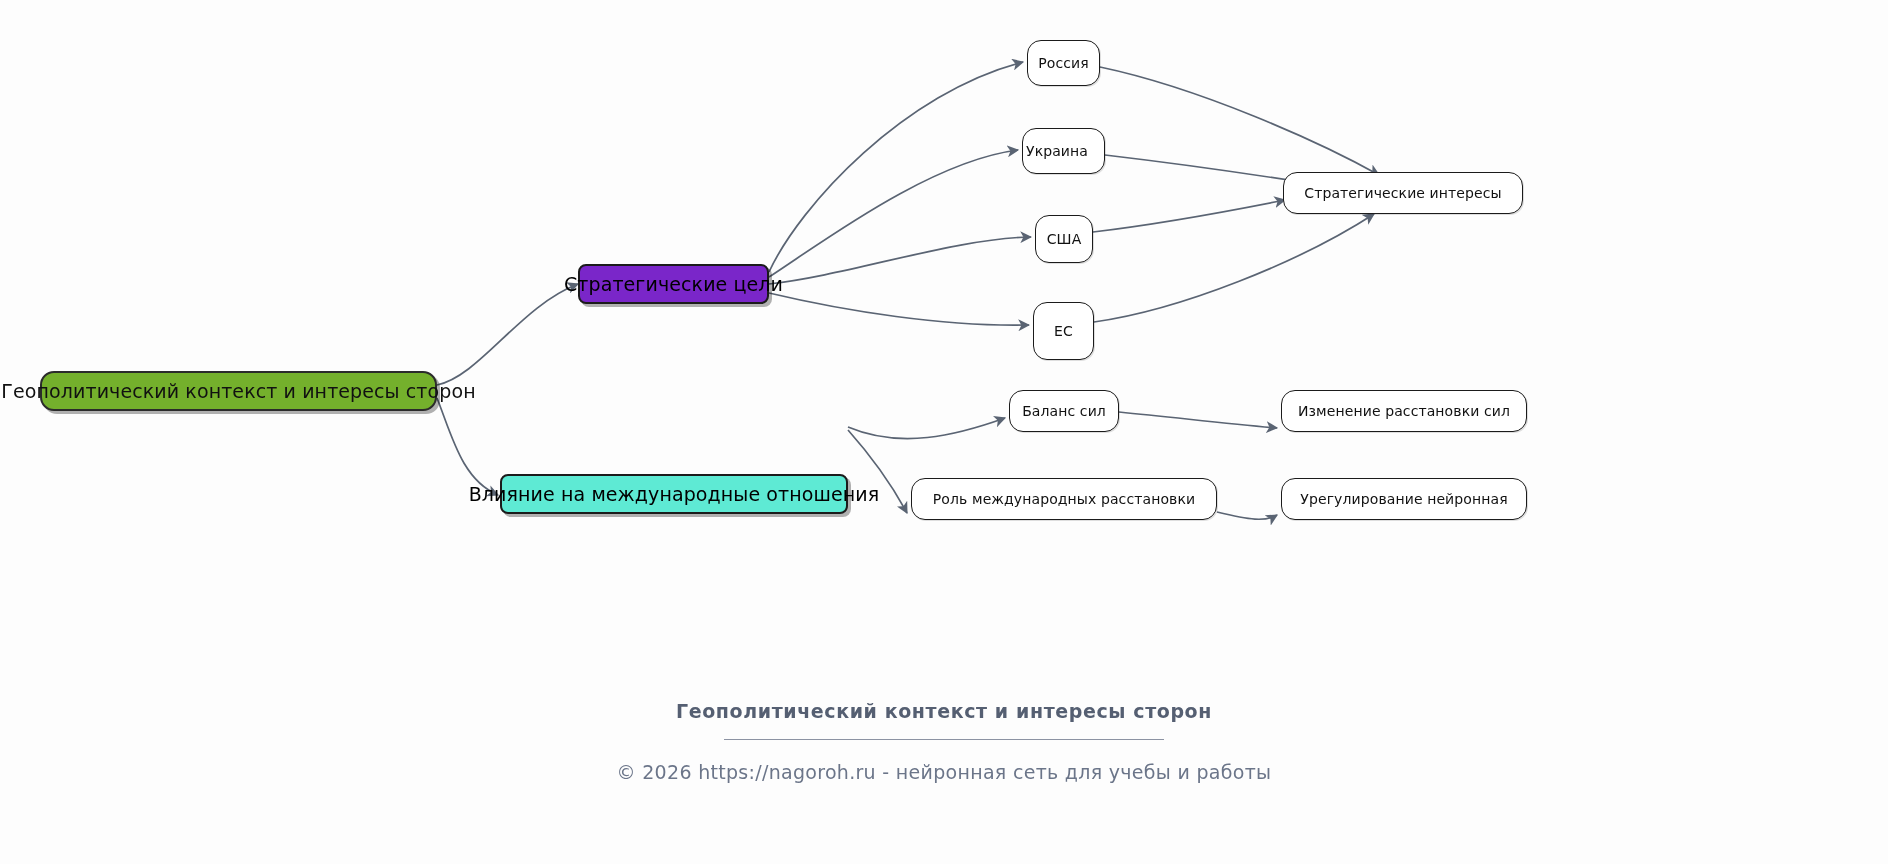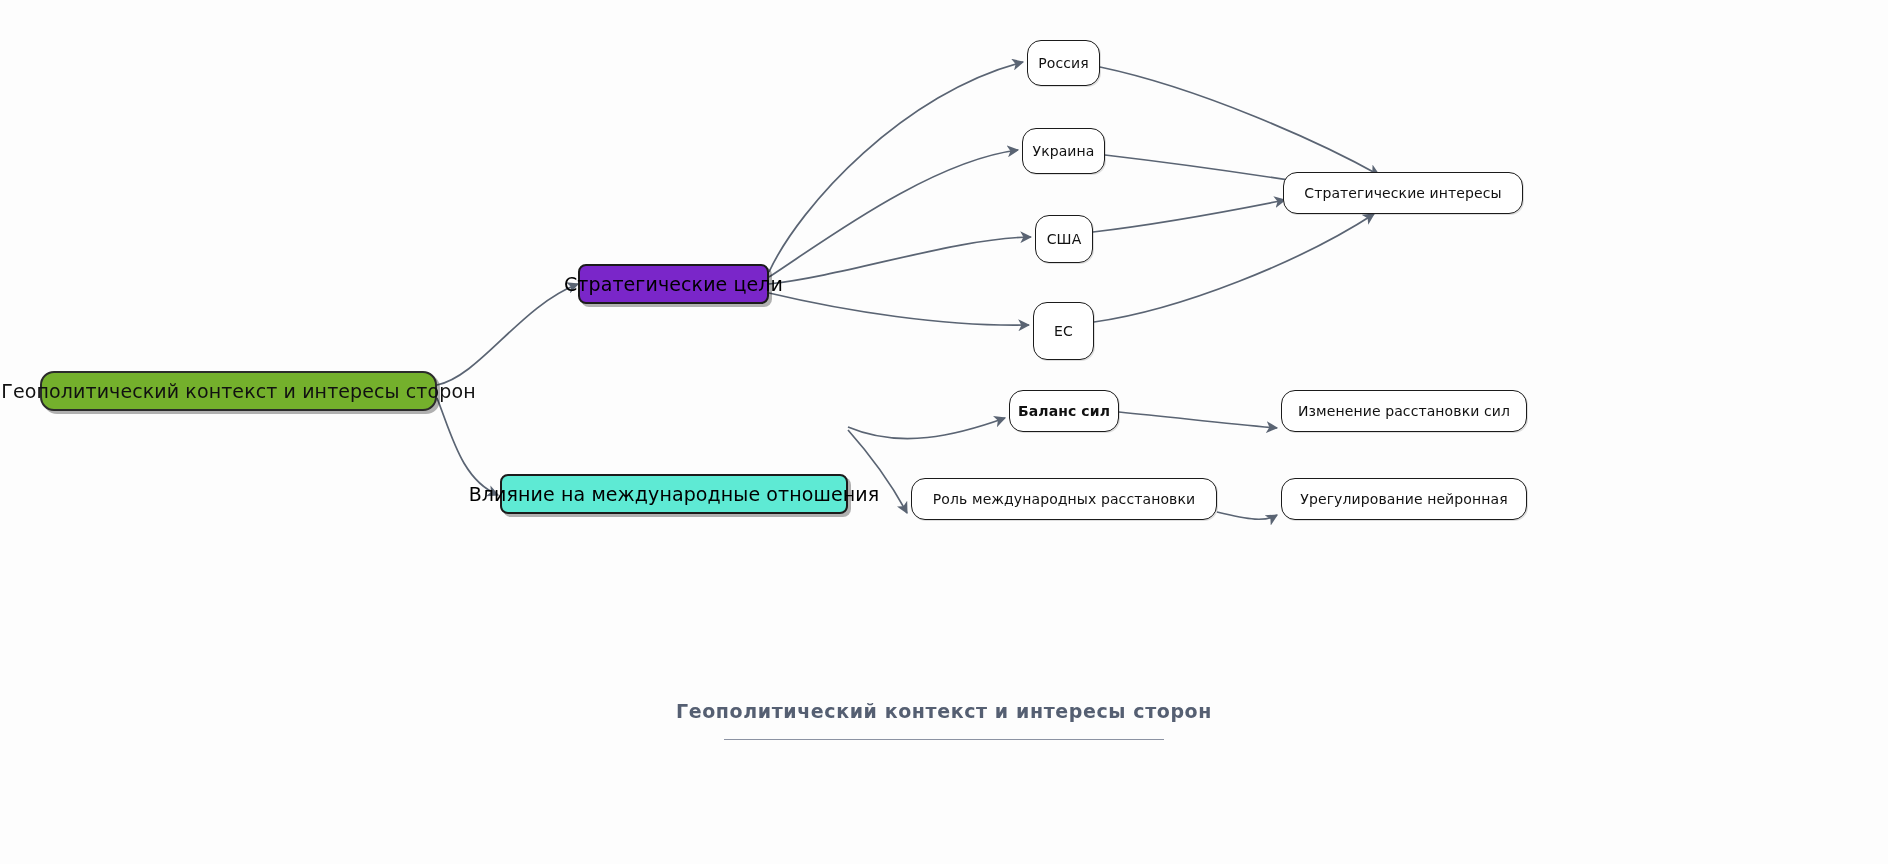--- a/index.html
+++ b/index.html
@@ -126,44 +126,45 @@
       </div>
       <div class="node branch" style="left: 578px; top: 264px; width: 191px; height: 40px; background: rgb(122, 38, 201);">
         <span>Стратегические цели</span>
       </div>
       <div class="node branch" style="left: 500px; top: 474px; width: 348px; height: 40px; background: #5eead4;">
         <span>Влияние на международные отношения</span>
       </div>
       <div class="node leaf" style="left: 1027px; top: 40px; width: 73px; height: 46px;">
         <span>Россия</span>
       </div>
-      <div class="node leaf" style="left: 1022px; top: 128px; width: 83px; height: 46px;">
+      <div class="node leaf" style="left: 1022px; top: 128px; width: 83px; height: 46px; justify-content: flex-end;">
         <span>Украина</span>
       </div>
       <div class="node leaf" style="left: 1035px; top: 215px; width: 58px; height: 48px;">
         <span>США</span>
       </div>
       <div class="node leaf" style="left: 1033px; top: 302px; width: 61px; height: 58px;">
         <span>ЕС</span>
       </div>
       <div class="node leaf" style="left: 1283px; top: 172px; width: 240px; height: 42px; justify-content: center;">
         <span>Стратегические интересы</span>
       </div>
-      <div class="node leaf" style="left: 1009px; top: 390px; width: 110px; height: 42px; font-weight: bold;">
+      <div class="node leaf" style="left: 1009px; top: 390px; width: 110px; height: 42px;">
         <span>Баланс сил</span>
       </div>
       <div class="node leaf" style="left: 911px; top: 478px; width: 306px; height: 42px;">
         <span>Роль международных расстановки</span>
       </div>
       <div class="node leaf" style="left: 1281px; top: 390px; width: 246px; height: 42px;">
         <span>Изменение расстановки сил</span>
       </div>
       <div class="node leaf" style="left: 1281px; top: 478px; width: 246px; height: 42px;">
         <span>Урегулирование нейронная</span>
       </div>
     </div>
 
   <div id="footer">
     <div id="footer-title">Геополитический контекст и интересы сторон</div>
     <div id="footer-divider"></div>
+    <div id="footer-copy">© 2026 https://nagoroh.ru - нейронная сеть для учебы и работы</div>
   </div>
 
 </div>
 
 </body></html>

